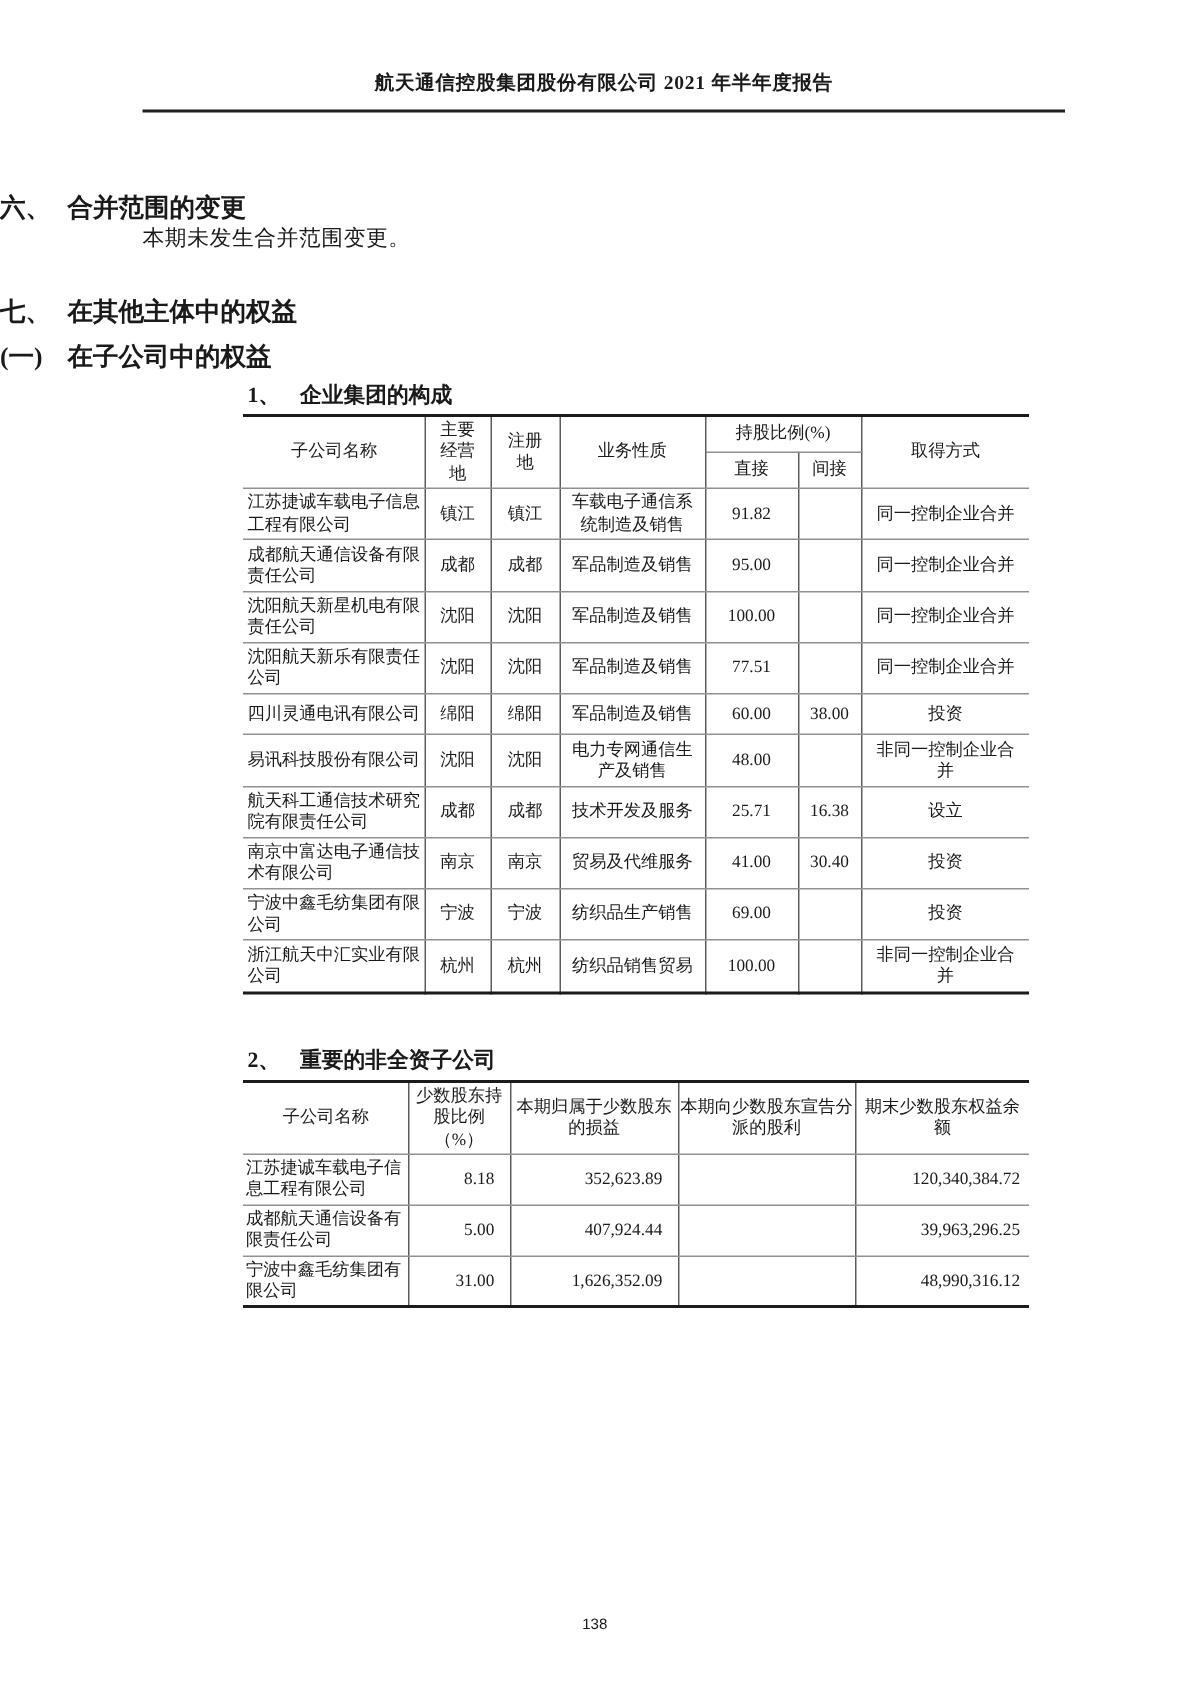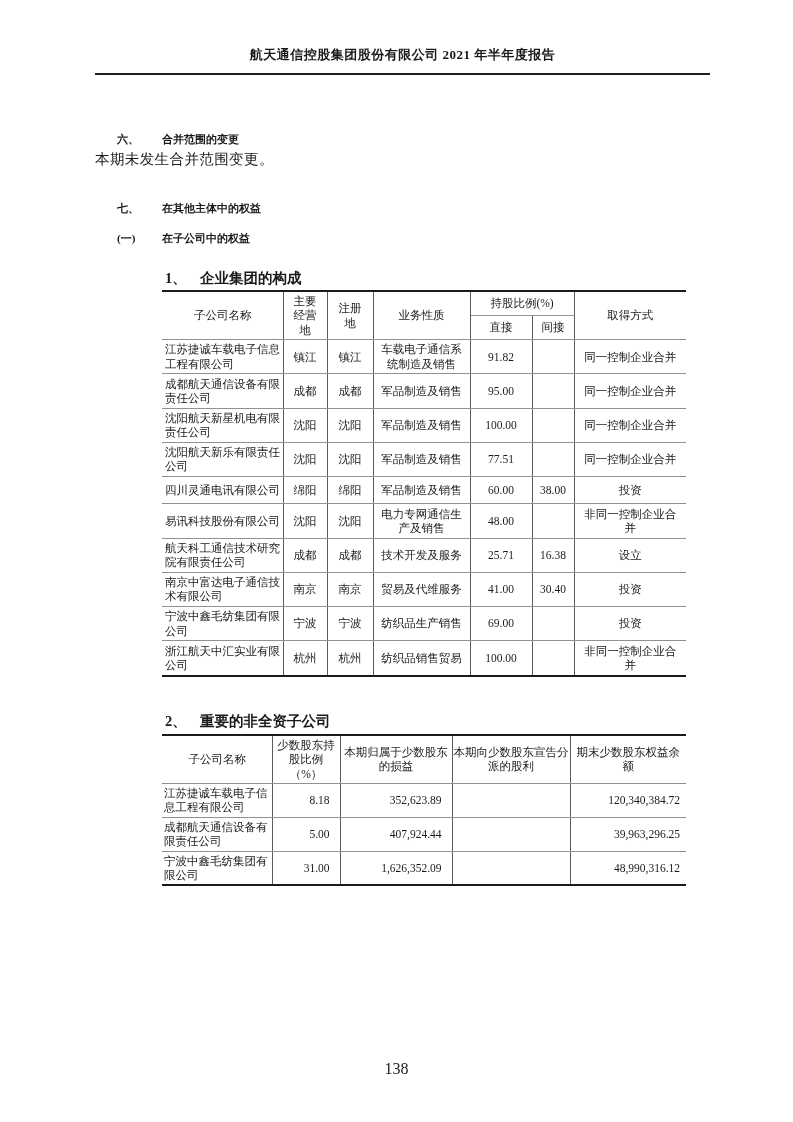--- a/index.html
+++ b/index.html
@@ -22,34 +22,34 @@
     border-bottom: 2px solid #1f1f1f;
     padding-bottom: 9px;
   }
   .page-header .title {
     font-size: 13px;
     font-weight: bold;
     letter-spacing: 0.5px;
     white-space: nowrap;
   }
   
-  .h-main { margin-left: 117px; font-size: 11px; font-weight: bold; line-height: 20px; }
+  .h-main { font-size: 17px; font-weight: bold; line-height: 20px; }
   .h-main .h-num { display: inline-block; width: 45px; }
   .h-sub { margin-left: 165px; font-size: 14.5px; font-weight: bold; line-height: 20px; }
   .h-sub .h-num { display: inline-block; width: 35px; }
   .mt-sec { margin-top: 54px; }
   .para {
     margin: 0 95px 0 95px;
     font-size: 14.5px;
     letter-spacing: 0.4px;
     line-height: 20px;
   }
   .mt-7 { margin-top: 29px; }
   .mt-71 { margin-top: 10px; }
-  .mt-t1 { margin-top: 20px; }
+  .mt-t1 { margin-top: 6px; }
   .mt-t2 { margin-top: 39px; }
   
   table {
     border-collapse: collapse;
     table-layout: fixed;
     width: 524px;
     margin-left: 162px;
     font-size: 11.5px;
     line-height: 1.25;
     border-top: 2px solid #1b1b1b;
@@ -84,24 +84,24 @@
   .t2 .t2-name { text-align: left; padding: 2px 1px 2px 2px; border-left: none; }
   .t2 th.t2-name { text-align: center; }
   .t2 .t2-ratio { text-align: right; padding-right: 10px; }
   .t2 .t2-profit { text-align: right; padding-right: 10px; }
   .t2 .t2-dividend { padding: 2px 1px; font-family: Liberation Serif, serif; }
   .t2 .t2-equity { text-align: right; padding-right: 6px; border-right: none; }
   .t2 th.t2-ratio, .t2 th.t2-profit, .t2 th.t2-equity { text-align: center; padding: 2px 1px; }
   
   .page-footer {
     margin-top: auto;
-    padding-bottom: 44px;
+    padding-bottom: 33px;
     text-align: center;
-    font-size: 16px;
-    font-family: Liberation Serif, serif;
+    font-size: 10px;
+    font-family: Liberation Sans, sans-serif;
   }
 </style>
 </head>
 <body>
 
 <div class="page">
 
   <div class="page-header">
     <div class="title">航天通信控股集团股份有限公司 2021 年半年度报告</div>
   </div>

